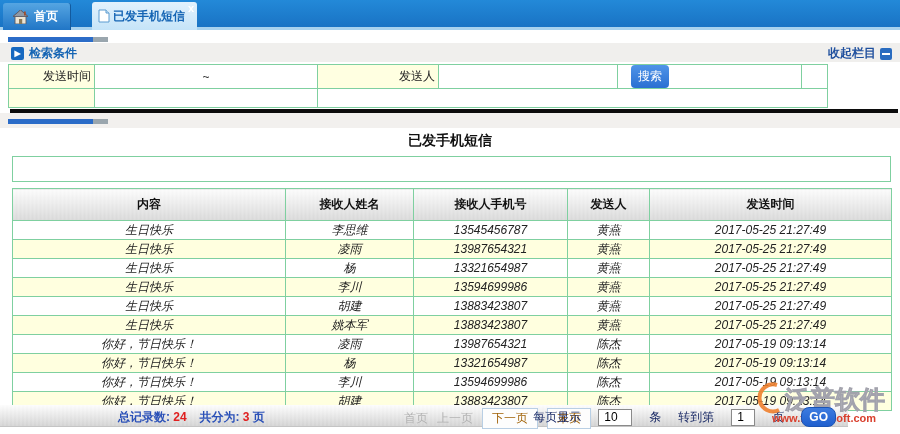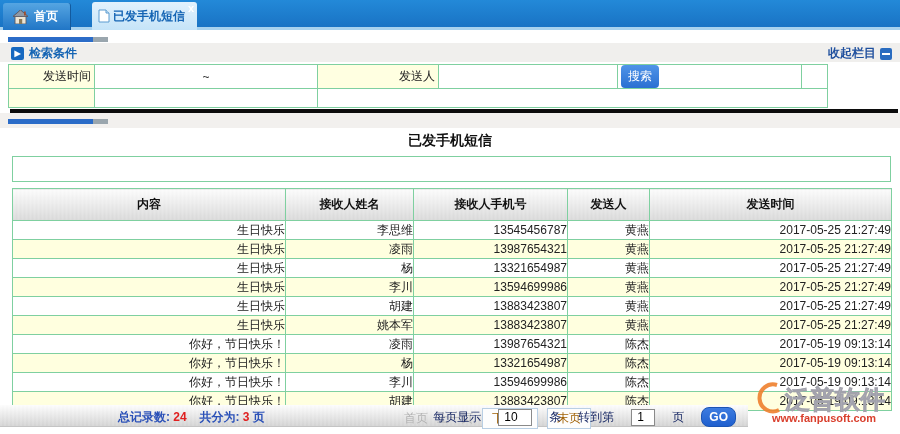--- a/index.html
+++ b/index.html
@@ -18,32 +18,32 @@
   .collapse { position:absolute; right:8px; top:2px; color:#20509e; font-weight:bold; display:flex; align-items:center; gap:4px; }
   .col-ico { width:12px; height:12px; background:#2a6cc0; border-radius:2px; display:inline-block; position:relative; }
   .col-ico:after { content:""; position:absolute; left:2px; top:5px; width:8px; height:2px; background:#fff; }
   table.form { position:absolute; left:8px; top:64px; border-collapse:collapse; table-layout:fixed; width:819px; }
   table.form td { border:1px solid #7fd0a0; }
   td.lbl { background:#ffffe1; text-align:right; padding-right:3px; color:#222; }
   tr.frow1 td { height:24px; }
   tr.frow2 td { height:19px; }
   .tilde { text-align:center; color:#333; }
   .sender-input { width:100%; height:22px; border:none; outline:none; background:transparent; }
-  .search-btn { margin-left:3px; background:linear-gradient(#4f94e8,#2a6fd2); border:none; border-radius:4px; color:#fff; font-size:12px; padding:3px 7px; font-family:inherit; }
+  .search-btn { margin-left:13px; background:linear-gradient(#4f94e8,#2a6fd2); border:none; border-radius:4px; color:#fff; font-size:12px; padding:3px 7px; font-family:inherit; }
   .blackline { position:absolute; left:10px; top:109px; width:888px; height:4px; background:#0c0c0c; }
   .grayband { position:absolute; left:0; top:113px; width:900px; height:15px; background:#f2f0ee; }
   .pbar2 { top:119px; }
   .main-title { position:absolute; left:0; top:132px; width:900px; text-align:center; font-size:14px; font-weight:bold; color:#111; }
   .empty-box { position:absolute; left:12px; top:156px; width:879px; height:26px; border:1px solid #7fd0a0; background:#fff; }
   table.data { position:absolute; left:12px; top:188px; width:879px; border-collapse:collapse; table-layout:fixed; }
   table.data th { height:32px; font-weight:bold; color:#111; border:1px solid #7fd0a0;
      background:linear-gradient(rgba(255,255,255,.85), rgba(214,214,214,.7)), repeating-linear-gradient(90deg,#ededed 0 2px,#dcdcdc 2px 4px); }
-  table.data td { height:19px; text-align:right; color:#222; border:1px solid #7fd0a0; background:#fff; }
+  table.data td { height:19px; text-align:center; color:#222; border:1px solid #7fd0a0; background:#fff;font-style:italic; }
   table.data tr.alt td { background:#ffffdf; }
-  .footbar { position:absolute; left:0; top:405px; width:748px; height:22px; border-bottom:1px solid #c4c4c4;
+  .footbar { position:absolute; left:0; top:405px; width:848px; height:22px; border-bottom:1px solid #c4c4c4;
      background:linear-gradient(rgba(255,255,255,.9), rgba(206,206,206,.7)), repeating-linear-gradient(90deg,#ededed 0 2px,#dedede 2px 4px); }
   .summary { position:absolute; left:118px; top:4px; color:#2b51b8; font-weight:bold; }
   .summary .red { color:#e02020; }
   .summary .gap { display:inline-block; width:6px; }
   .pager { position:absolute; left:404px; top:3px; display:flex; align-items:center; gap:9px; }
   .pg-dis { color:#b3b3b3; }
   .pg-btn { color:#a16207; background:#fdfdfd; border:1px solid #b9cfe4; padding:1px 9px; }
   .rightctl { position:absolute; right:12px; top:2px; display:flex; align-items:center; gap:17px; color:#1a2a66; }
   .rightctl input { width:34px; height:17px; border:1px solid #8a8a8a; font-size:12px; padding-left:5px; font-family:inherit; }
   .rightctl input.small { width:24px; }

